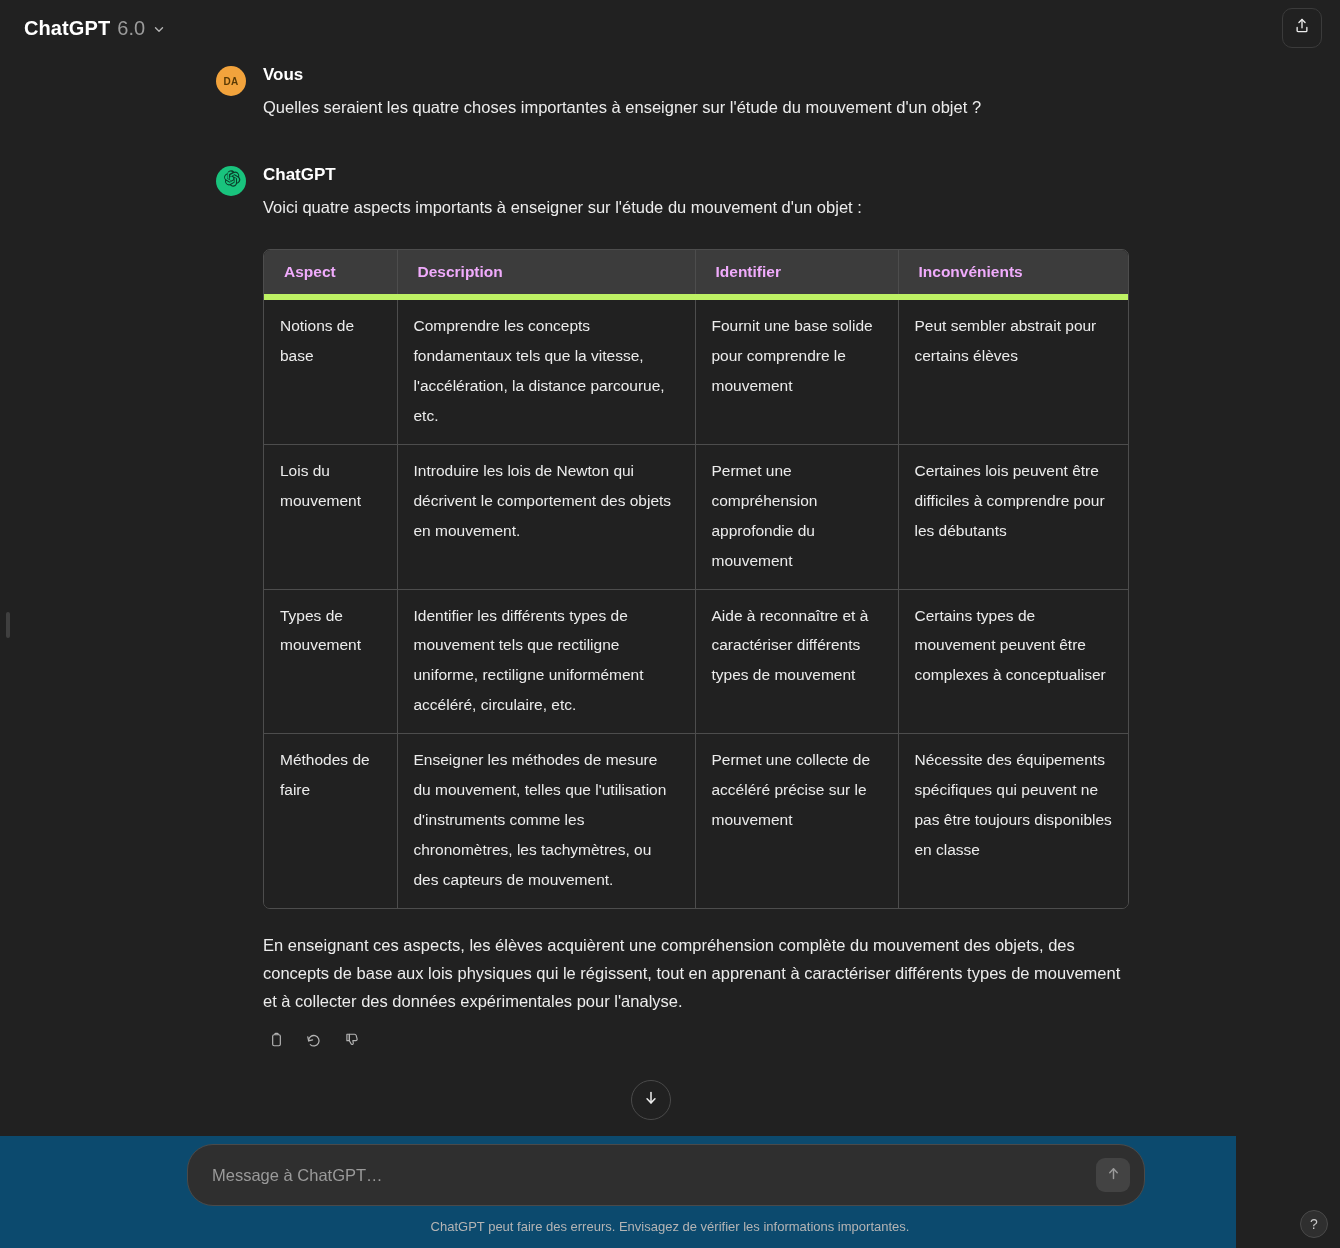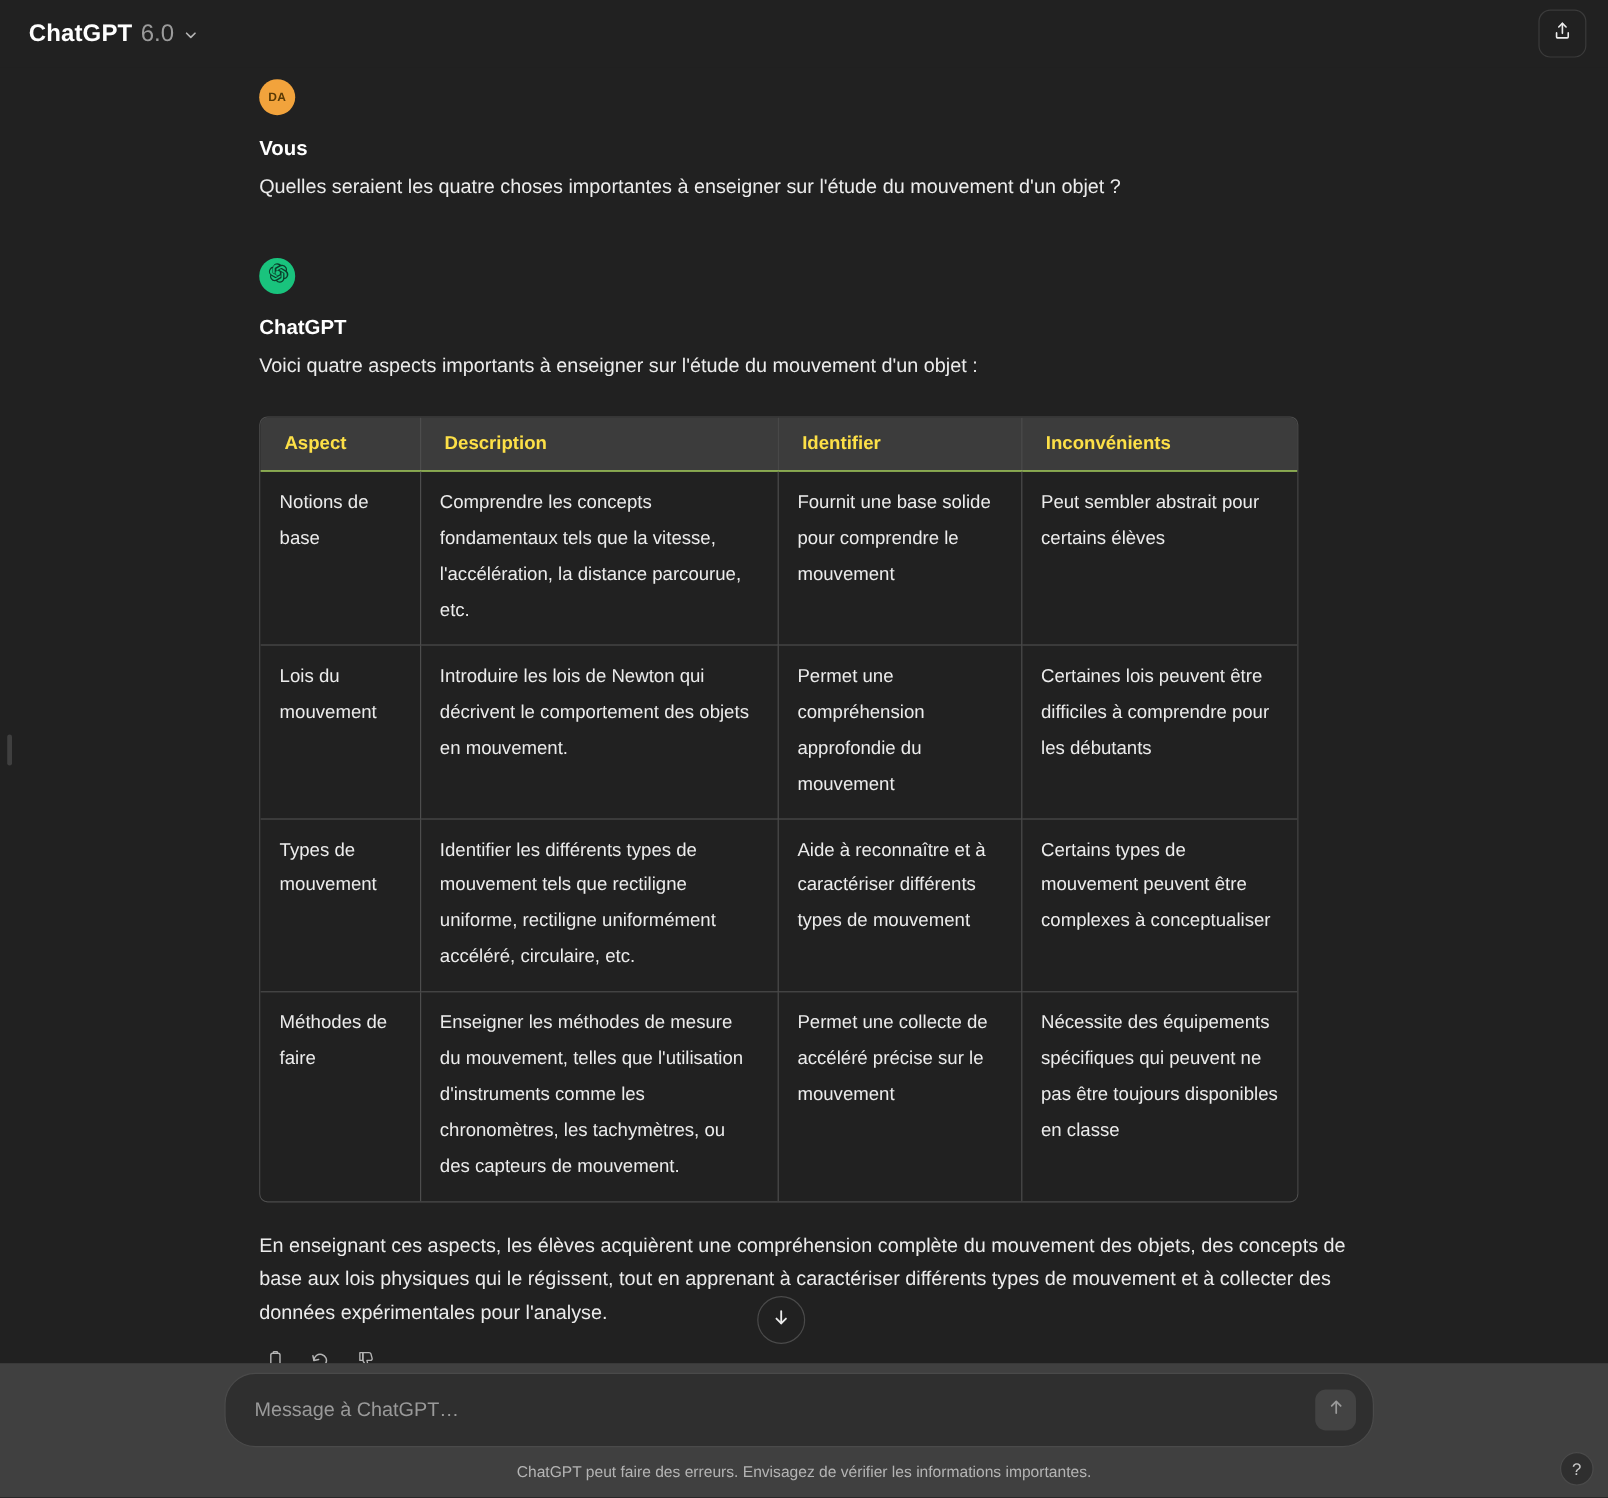--- a/index.html
+++ b/index.html
@@ -94,21 +94,20 @@
     height: 1080px;
     overflow: hidden;
   }
 
   .msg {
     width: 920px;
     margin: 0 auto;
     display: flex;
     gap: 17px;
     padding-left: 6px;
-    flex-direction: column;
   }
   .msg.user  { padding-top: 8px; }
   .msg.bot   { padding-top: 42px; }
 
   .avatar {
     width: 30px;
     height: 30px;
     border-radius: 50%;
     flex: 0 0 30px;
     display: flex;
@@ -154,24 +153,24 @@
   table {
     border-collapse: collapse;
     width: 100%;
     table-layout: fixed;
   }
   thead th {
     background: #3c3c3c;
     text-align: left;
     font-size: 15.5px;
     font-weight: 700;
-    color: #fde047;
+    color: #f0abfc;
     padding: 13px 20px;
     border-right: 1px solid #4d4d4d;
-    border-bottom: 1px solid #bef264;
+    border-bottom: 6px solid #bef264;
   }
   thead th:last-child { border-right: none; }
 
   tbody td {
     font-size: 15.5px;
     line-height: 1.93;
     color: #ececec;
     padding: 11px 16px 13px 16px;
     vertical-align: top;
     border-right: 1px solid #4d4d4d;
@@ -218,23 +217,23 @@
     justify-content: center;
     cursor: pointer;
     z-index: 12;
   }
 
   
   .composer-area {
     position: absolute;
     left: 0;
     bottom: 0;
-    width: 1340px;
+    width: 1236px;
     height: 112px;
-    background: #404040;
+    background: #0c4a6e;
     z-index: 15;
   }
 
   .composer {
     position: absolute;
     left: 187px;
     top: 8px;
     width: 958px;
     height: 62px;
     border: 1px solid #4a4a4a;

